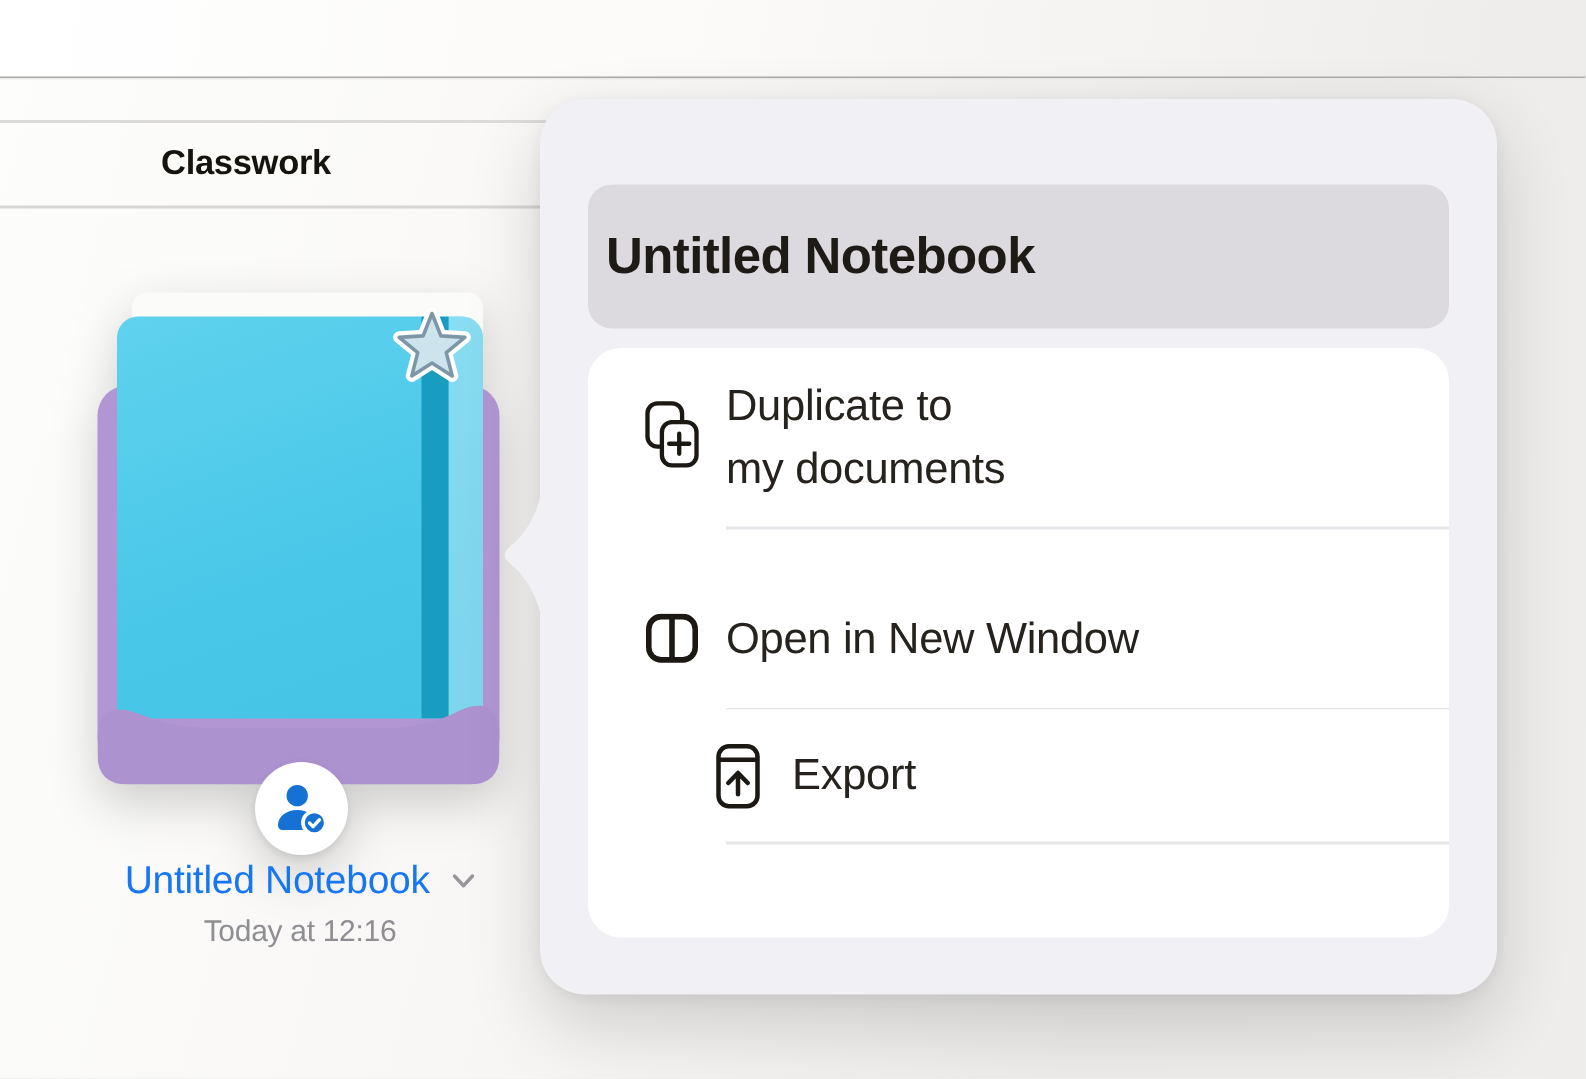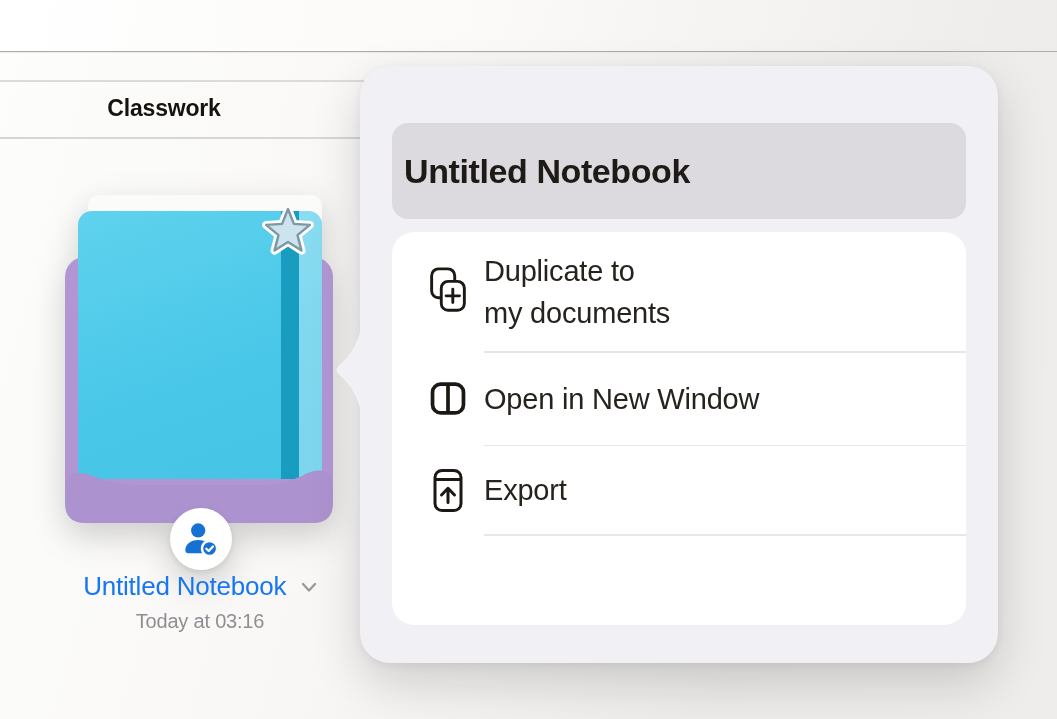--- a/index.html
+++ b/index.html
@@ -58,22 +58,22 @@
     white-space:nowrap; overflow:hidden; }
   .menu-card { position:absolute; left:32px; top:166px; width:574px; height:393px;
     background:#ffffff; border-radius:22px; overflow:hidden; }
   .menu-item { display:flex; align-items:center; cursor:default; }
   .menu-item .icon-box { width:40px; margin-left:36px; margin-right:16px; flex:0 0 40px;
     display:flex; align-items:center; justify-content:center; }
   .menu-label { font-size:29px; color:#26221d; letter-spacing:-0.2px; line-height:42px;
     white-space:pre-line; }
   .menu-item.destructive .menu-label { color:#f5382d; }
   .row-1 { height:119px; }
-  .row-2 { height:92px; }
-  .row-3 { height:88px; }
+  .row-2 { height:92px;margin-top:27px; }
+  .row-3 { height:88px;padding-left:44px; }
   .row-4 { height:91px; }
   .menu-sep { height:1.5px; background:#e7e6ea; margin-left:92px; }
 </style>
 </head>
 <body>
 
 <div class="stage">
 
   <div class="topbar"></div>
   <div class="content"></div>
@@ -104,21 +104,21 @@
       </svg>
     </div>
   </div>
 
   <div class="nb-title-row">
     <span class="nb-title">Untitled Notebook</span>
     <svg class="nb-title-chevron" width="16" height="11" viewBox="0 0 16 11">
       <path d="M2 2 L8 8.5 L14 2" stroke="#98979c" stroke-width="2.3" fill="none" stroke-linecap="round" stroke-linejoin="round"></path>
     </svg>
   </div>
-  <div class="nb-timestamp">Today at 03:16</div>
+  <div class="nb-timestamp">Today at 12:16</div>
 
   <div class="popup">
     <svg class="popup-tail" viewBox="0 0 29 84">
       <path d="M29 0 C25 18 17 29 8 36.5 Q1 42 8 47.5 C17 55 25 66 29 84 Z" fill="#f1f0f4"></path>
     </svg>
 
     <div class="popup-title">Untitled Notebook</div>
 
     <div class="menu-card">
 

